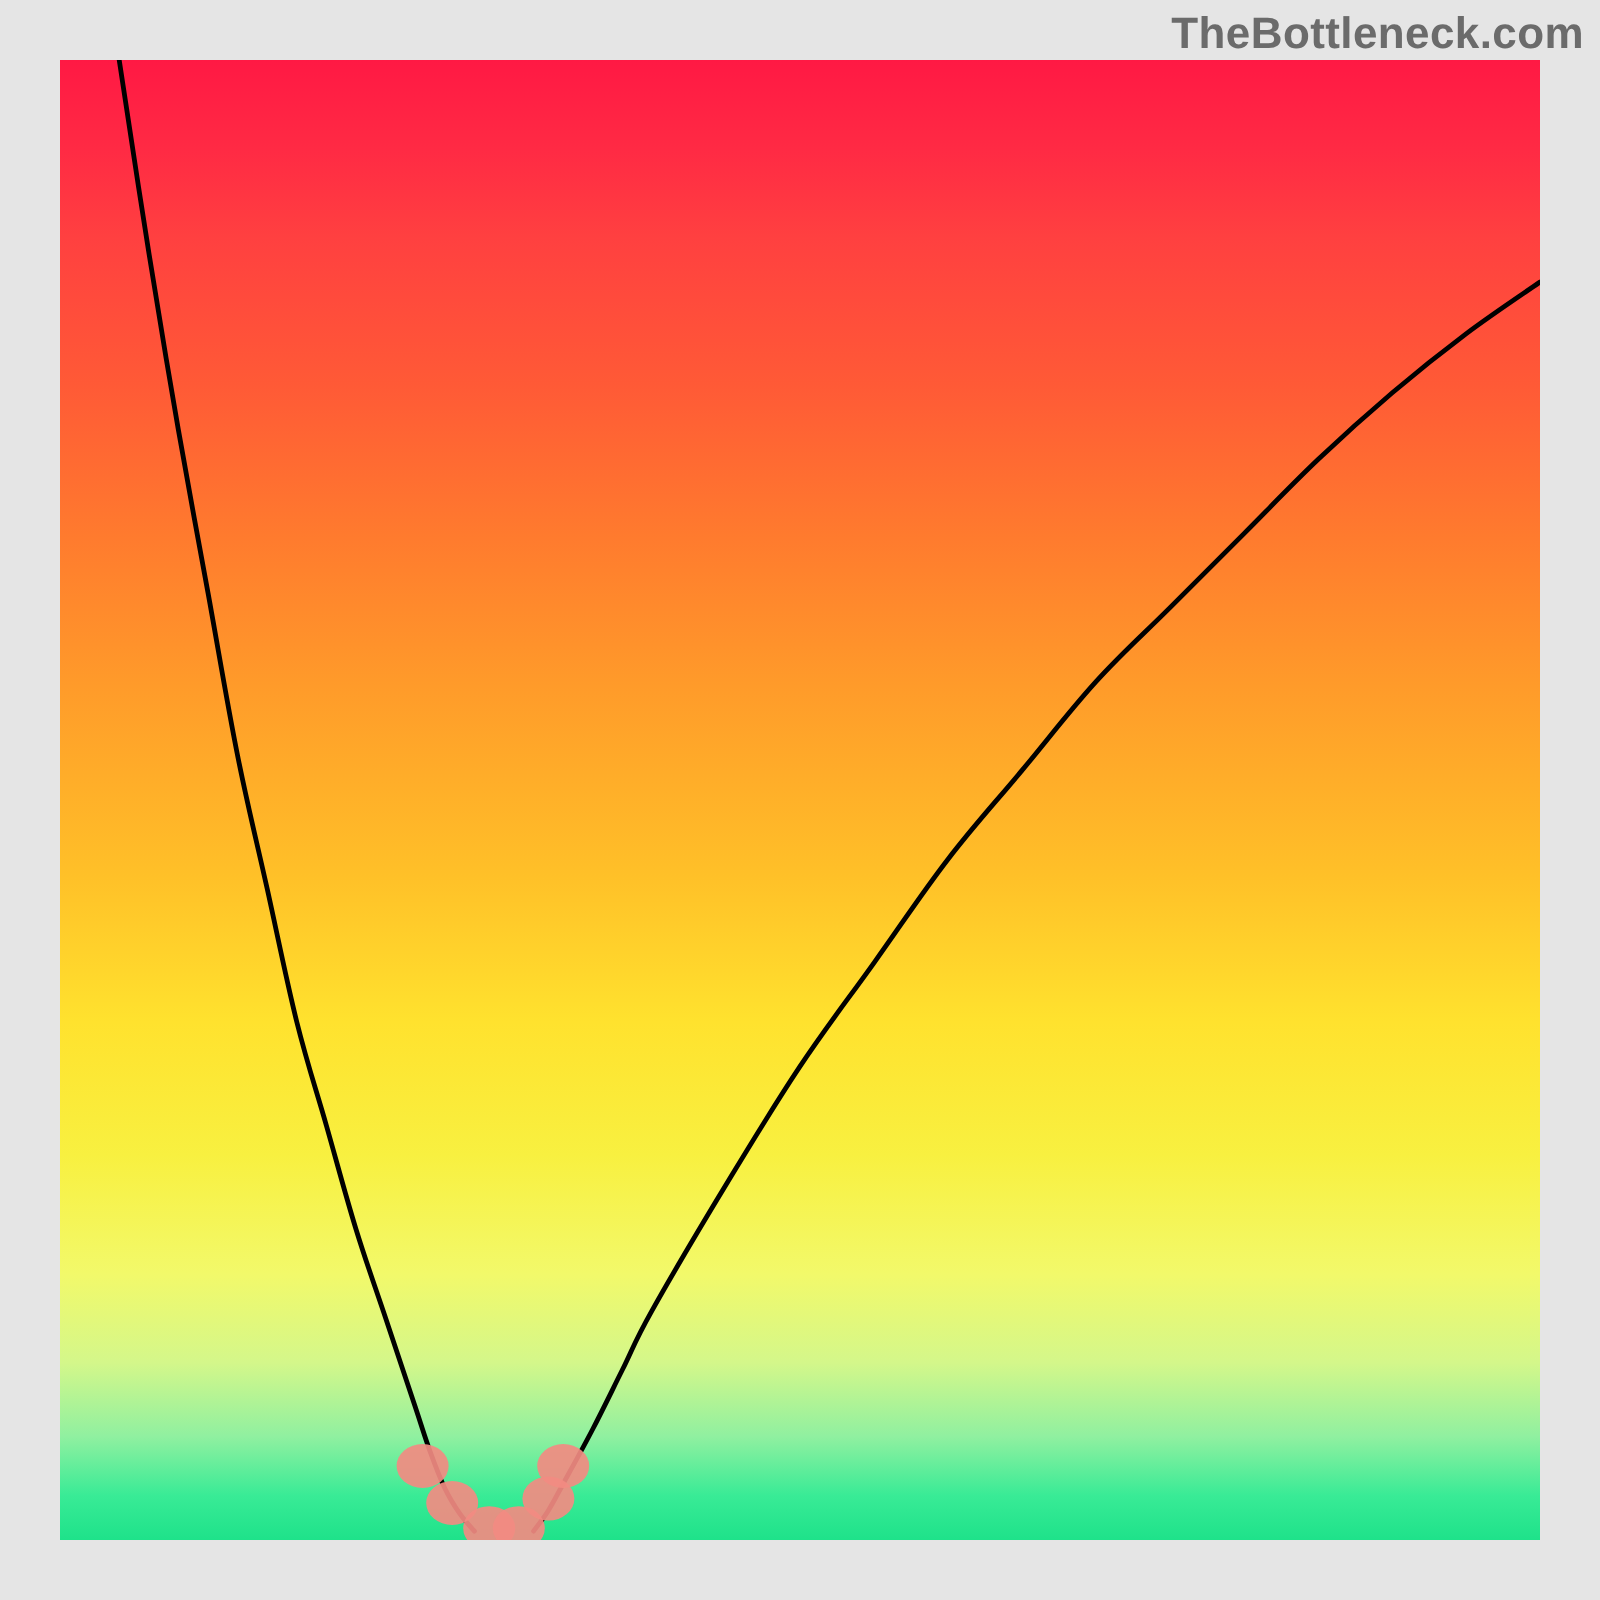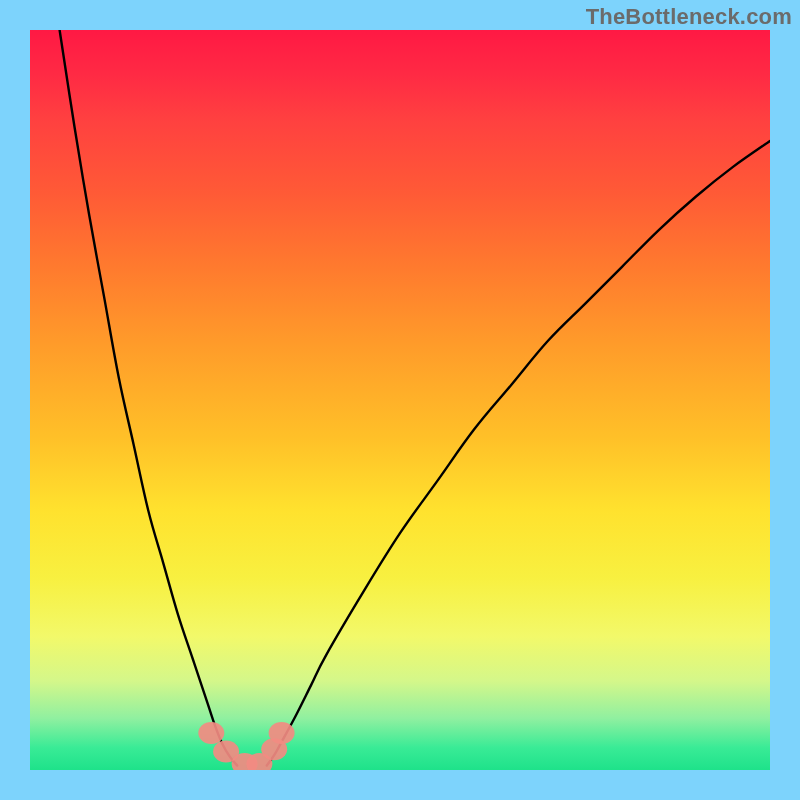--- a/index.html
+++ b/index.html
@@ -10,21 +10,21 @@
     background: #000;
     overflow: hidden;
     font-family: Arial, Helvetica, sans-serif;
   }
   .outer {
     position: absolute;
     top: 0;
     left: 0;
     width: 800px;
     height: 800px;
-    background: #7dd3fc;
+    background: #e5e5e5;
   }
   .plot {
     position: absolute;
     top: 30px;
     left: 30px;
     width: 740px;
     height: 740px;
     overflow: hidden;
   }
   .gradient {

